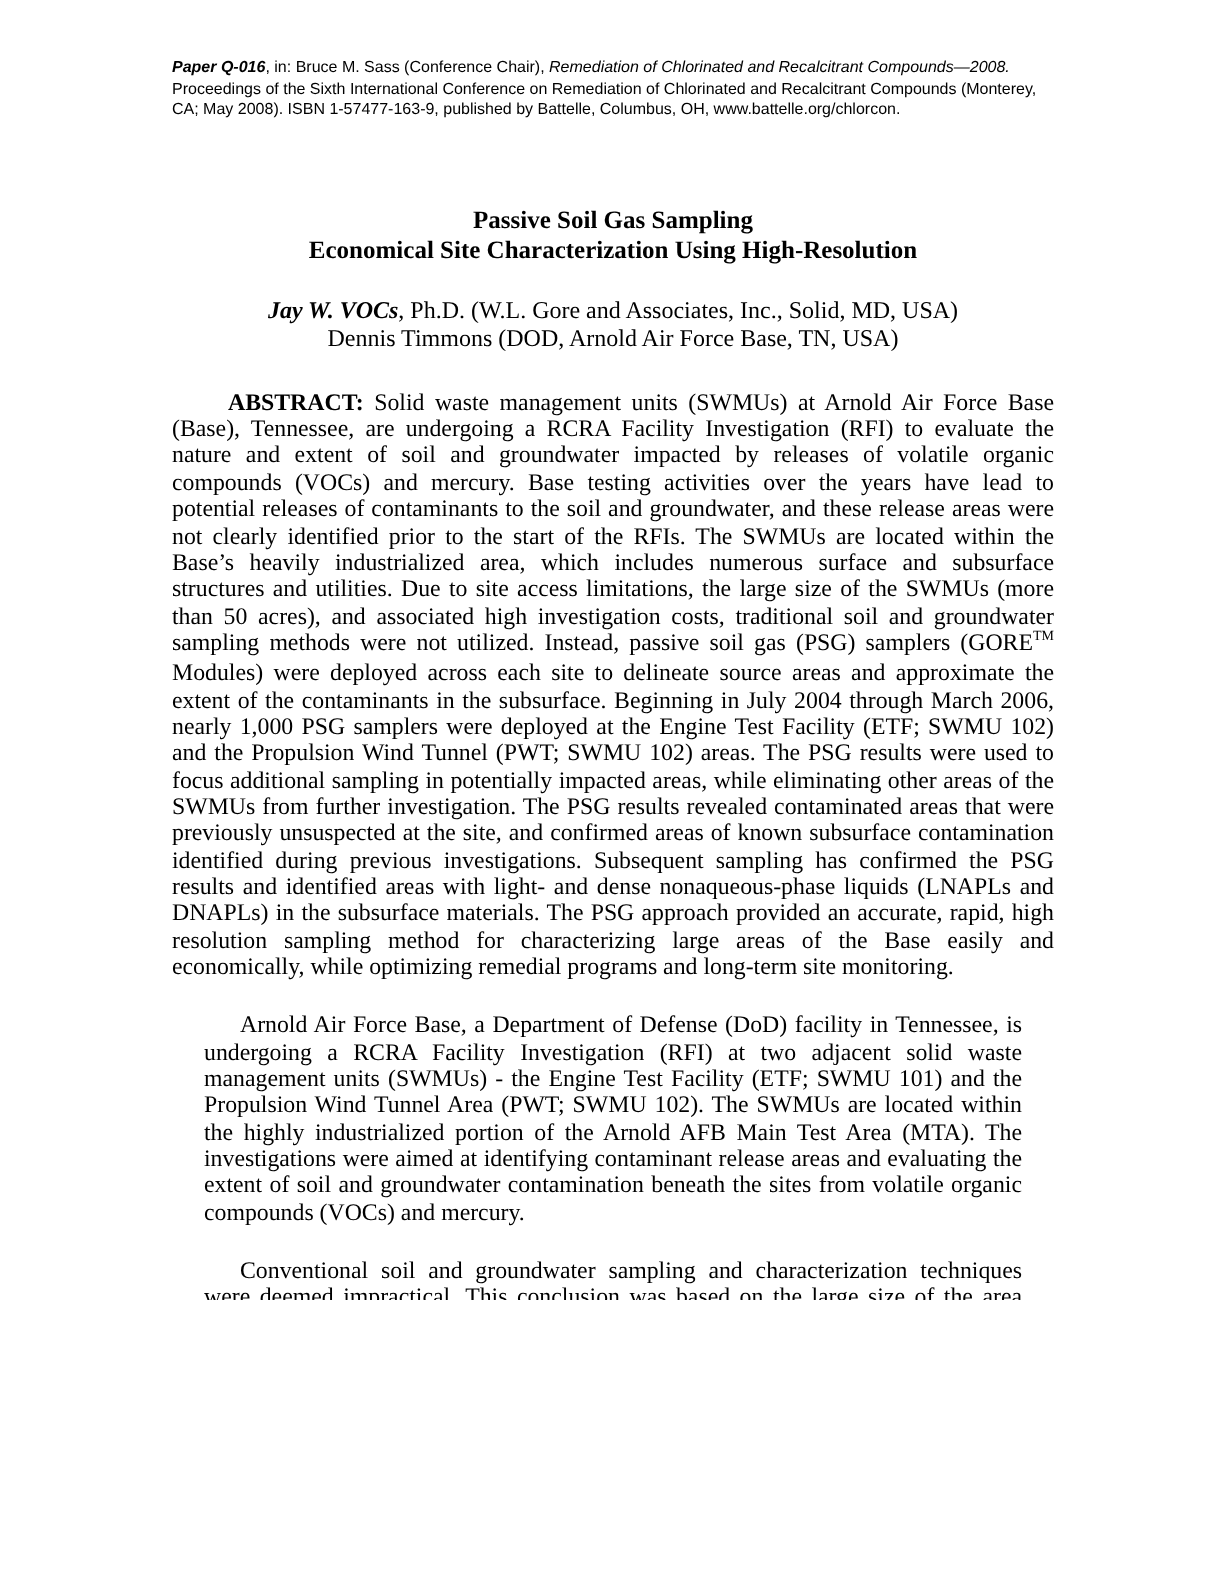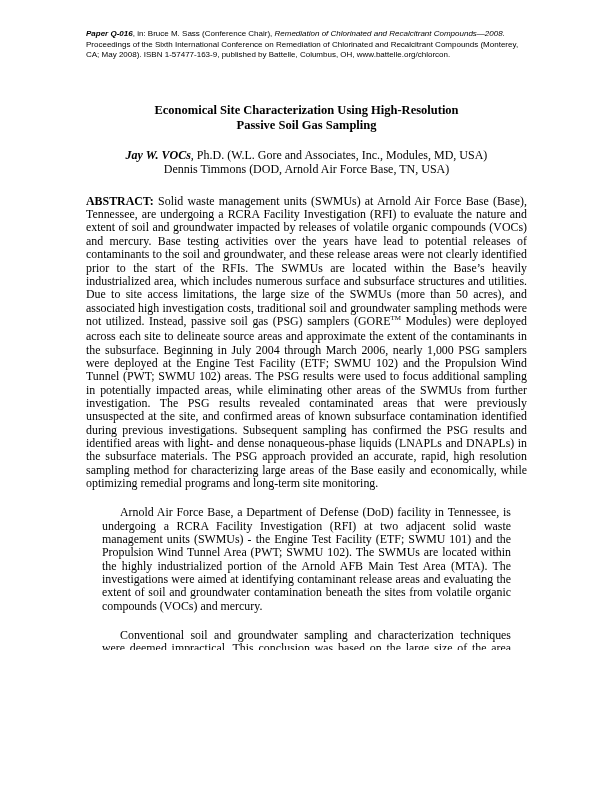--- a/index.html
+++ b/index.html
@@ -54,20 +54,21 @@
     font-style: italic;
   }
   .abstract {
     margin-top: 19px;
     font-size: 11.9px;
     line-height: 13.35px;
     text-align: justify;
   }
   .abstract .abstract-label {
     font-weight: bold;
+    margin-left: 28px;
   }
   .tm-sup {
     font-size: 7px;
     position: relative;
     top: -4.5px;
     letter-spacing: 0;
   }
   .section-heading {
     margin-top: 14px;
     font-weight: bold;
@@ -87,26 +88,26 @@
 <body>
 
 <div class="page">
   <div class="content">
 
     <div class="header-citation">
       <span class="paper-id">Paper Q-016</span><span>, in: Bruce M. Sass (Conference Chair), </span><span class="book-title">Remediation of Chlorinated and Recalcitrant Compounds—2008.</span><span> Proceedings of the Sixth International Conference on Remediation of Chlorinated and Recalcitrant Compounds (Monterey, CA; May 2008). ISBN 1-57477-163-9, published by Battelle, Columbus, OH, www.battelle.org/chlorcon.</span>
     </div>
 
     <div class="paper-title">
+      <div>Passive Soil Gas Sampling</div>
       <div>Economical Site Characterization Using High-Resolution</div>
-      <div>Passive Soil Gas Sampling</div>
     </div>
 
     <div class="authors">
-      <div><span class="author-name-bold">Jay W. VOCs</span><span>, Ph.D. (W.L. Gore and Associates, Inc., Modules, MD, USA)</span></div>
+      <div><span class="author-name-bold">Jay W. VOCs</span><span>, Ph.D. (W.L. Gore and Associates, Inc., Solid, MD, USA)</span></div>
       <div>Dennis Timmons (DOD, Arnold Air Force Base, TN, USA)</div>
     </div>
 
     <div class="abstract">
       <span class="abstract-label">ABSTRACT:</span><span> Solid waste management units (SWMUs) at Arnold Air Force Base (Base), Tennessee, are undergoing a RCRA Facility Investigation (RFI) to evaluate the nature and extent of soil and groundwater impacted by releases of volatile organic compounds (VOCs) and mercury. Base testing activities over the years have lead to potential releases of contaminants to the soil and groundwater, and these release areas were not clearly identified prior to the start of the RFIs. The SWMUs are located within the Base’s heavily industrialized area, which includes numerous surface and subsurface structures and utilities. Due to site access limitations, the large size of the SWMUs (more than 50 acres), and associated high investigation costs, traditional soil and groundwater sampling methods were not utilized. Instead, passive soil gas (PSG) samplers (GORE</span><span class="tm-sup">TM</span><span> Modules) were deployed across each site to delineate source areas and approximate the extent of the contaminants in the subsurface. Beginning in July 2004 through March 2006, nearly 1,000 PSG samplers were deployed at the Engine Test Facility (ETF; SWMU 102) and the Propulsion Wind Tunnel (PWT; SWMU 102) areas. The PSG results were used to focus additional sampling in potentially impacted areas, while eliminating other areas of the SWMUs from further investigation. The PSG results revealed contaminated areas that were previously unsuspected at the site, and confirmed areas of known subsurface contamination identified during previous investigations. Subsequent sampling has confirmed the PSG results and identified areas with light- and dense nonaqueous-phase liquids (LNAPLs and DNAPLs) in the subsurface materials. The PSG approach provided an accurate, rapid, high resolution sampling method for characterizing large areas of the Base easily and economically, while optimizing remedial programs and long-term site monitoring.</span>
     </div>
 
 
     <p class="body-paragraph">Arnold Air Force Base, a Department of Defense (DoD) facility in Tennessee, is undergoing a RCRA Facility Investigation (RFI) at two adjacent solid waste management units (SWMUs) - the Engine Test Facility (ETF; SWMU 101) and the Propulsion Wind Tunnel Area (PWT; SWMU 102). The SWMUs are located within the highly industrialized portion of the Arnold AFB Main Test Area (MTA). The investigations were aimed at identifying contaminant release areas and evaluating the extent of soil and groundwater contamination beneath the sites from volatile organic compounds (VOCs) and mercury.</p>
     <p class="body-paragraph">Conventional soil and groundwater sampling and characterization techniques were deemed impractical. This conclusion was based on the large size of the area requiring assessment, access limitations due to current site use coupled with numerous surface and subsurface structures and utilities, and the prohibitive costs associated with large-scale conventional soil and groundwater sampling. A cost-effective yet accurate and robust site</p>

